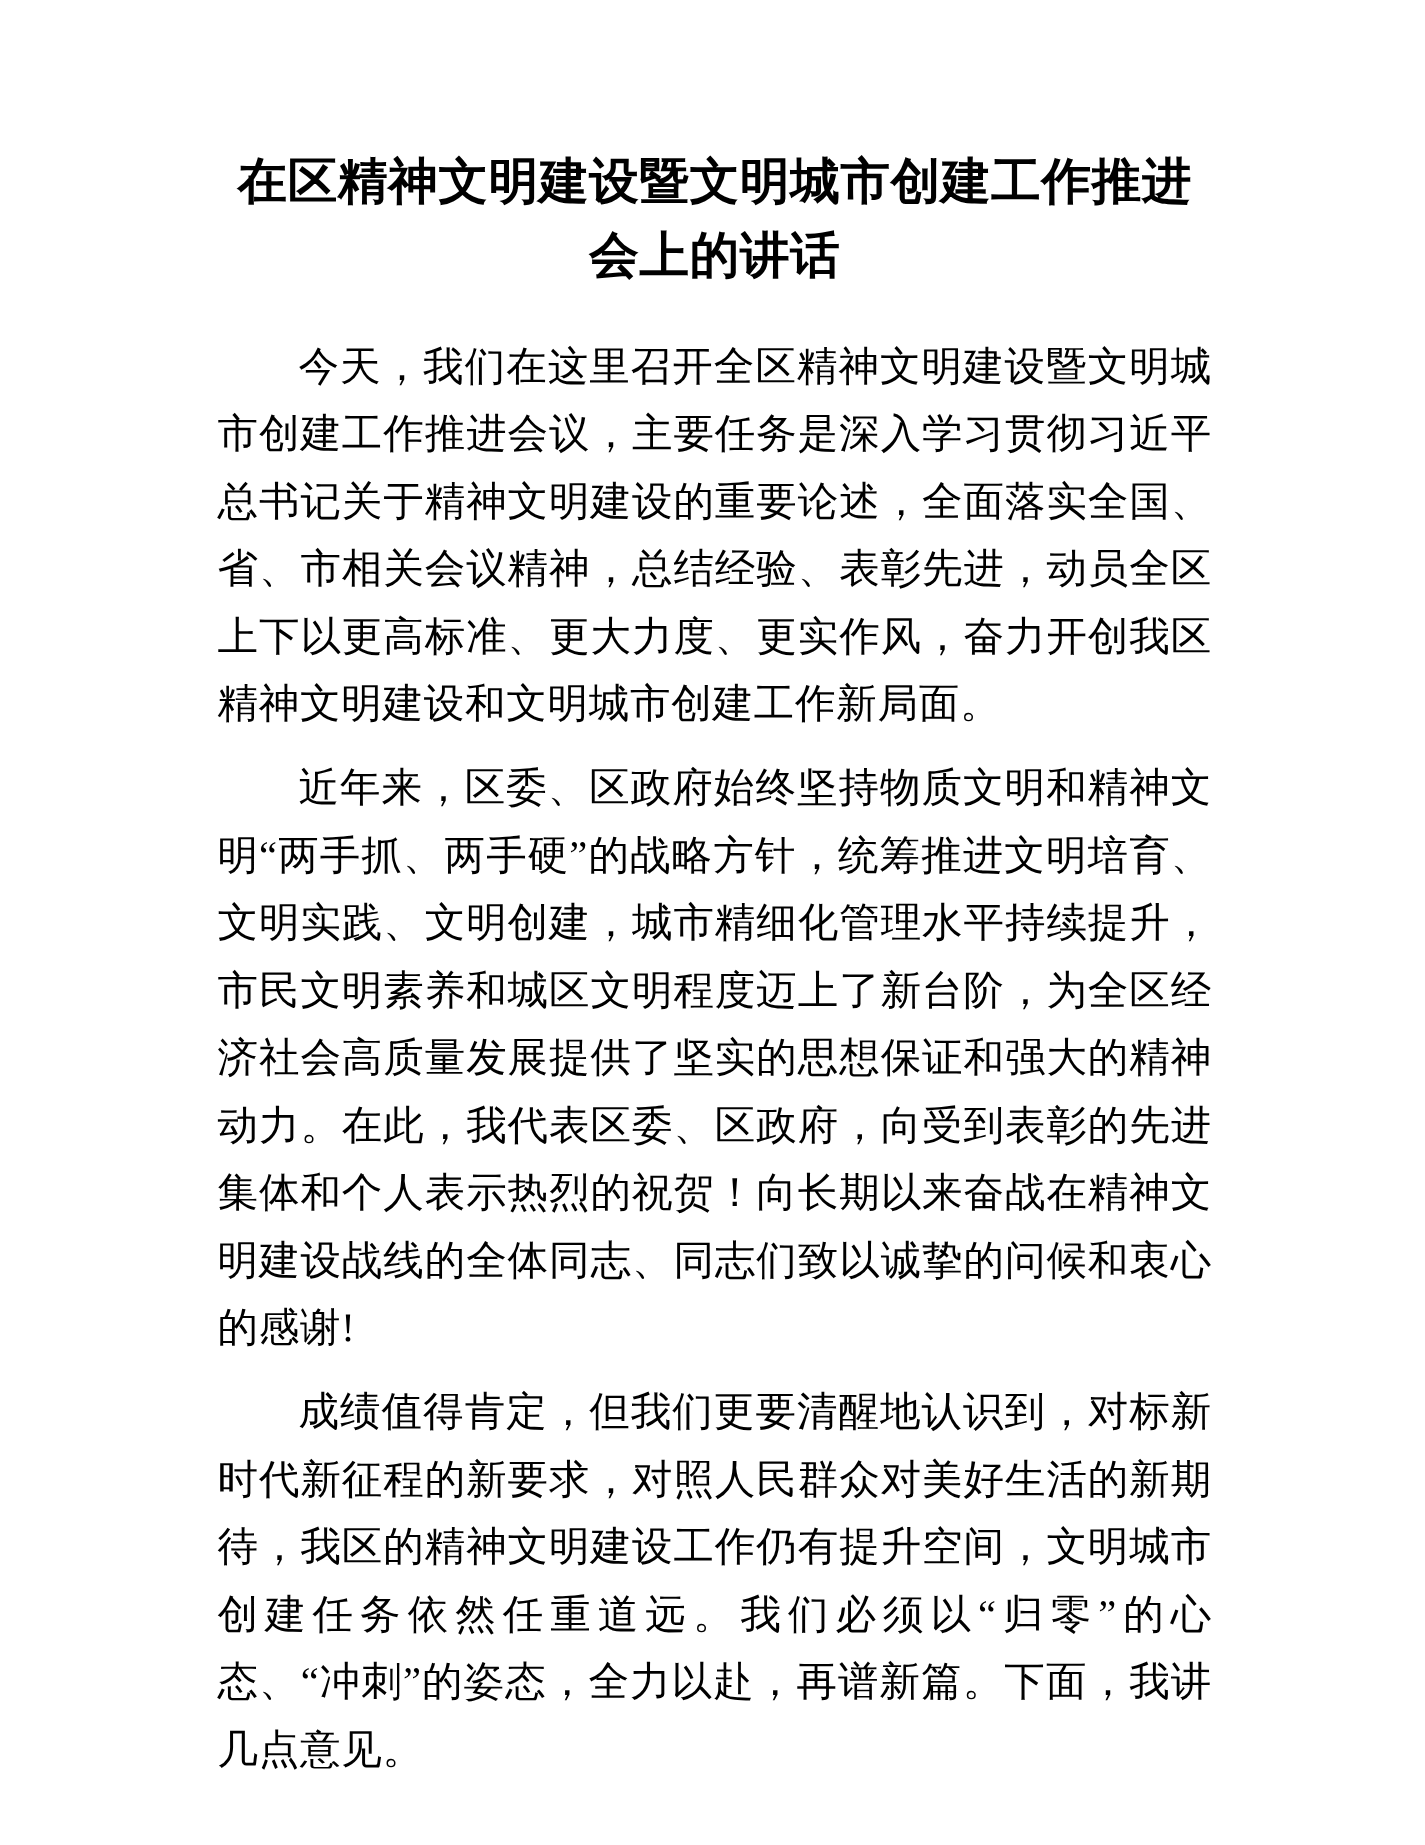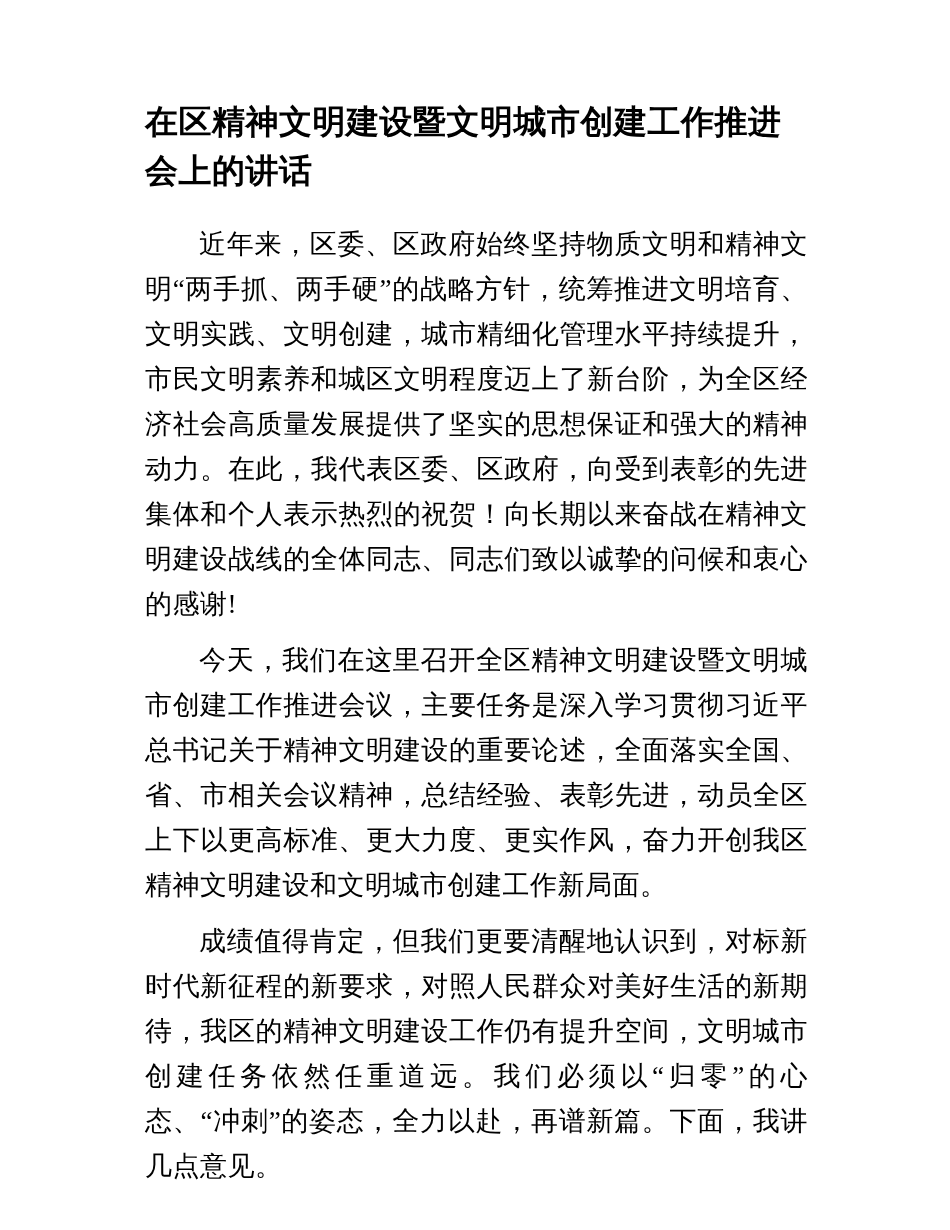--- a/index.html
+++ b/index.html
@@ -19,21 +19,21 @@
       width: 950px;
       height: 1230px;
       padding: 98px 142px 40px 145px;
       background: #ffffff;
     }
     .doc-title {
       margin: 0 0 26px 0;
       font-size: 33px;
       font-weight: bold;
       line-height: 1.48;
-      text-align: left;
+      text-align: center;
       letter-spacing: 0.5px;
     }
     .doc-paragraph {
       margin: 0 0 11px 0;
       font-size: 27px;
       line-height: 45px;
       text-align: justify;
       text-justify: inter-ideograph;
       text-indent: 2em;
       letter-spacing: 0.5px;
@@ -43,18 +43,18 @@
       margin-bottom: 0;
     }
   </style>
 </head>
 <body>
 
 <div class="page">
   <h1 class="doc-title">在区精神文明建设暨文明城市创建工作推进会上的讲话</h1>
 
 
+  <p class="doc-paragraph">今天，我们在这里召开全区精神文明建设暨文明城市创建工作推进会议，主要任务是深入学习贯彻习近平总书记关于精神文明建设的重要论述，全面落实全国、省、市相关会议精神，总结经验、表彰先进，动员全区上下以更高标准、更大力度、更实作风，奋力开创我区精神文明建设和文明城市创建工作新局面。</p>
+
   <p class="doc-paragraph">近年来，区委、区政府始终坚持物质文明和精神文明“两手抓、两手硬”的战略方针，统筹推进文明培育、文明实践、文明创建，城市精细化管理水平持续提升，市民文明素养和城区文明程度迈上了新台阶，为全区经济社会高质量发展提供了坚实的思想保证和强大的精神动力。在此，我代表区委、区政府，向受到表彰的先进集体和个人表示热烈的祝贺！向长期以来奋战在精神文明建设战线的全体同志、同志们致以诚挚的问候和衷心的感谢!</p>
-
-  <p class="doc-paragraph">今天，我们在这里召开全区精神文明建设暨文明城市创建工作推进会议，主要任务是深入学习贯彻习近平总书记关于精神文明建设的重要论述，全面落实全国、省、市相关会议精神，总结经验、表彰先进，动员全区上下以更高标准、更大力度、更实作风，奋力开创我区精神文明建设和文明城市创建工作新局面。</p>
 
   <p class="doc-paragraph">成绩值得肯定，但我们更要清醒地认识到，对标新时代新征程的新要求，对照人民群众对美好生活的新期待，我区的精神文明建设工作仍有提升空间，文明城市创建任务依然任重道远。我们必须以“归零”的心态、“冲刺”的姿态，全力以赴，再谱新篇。下面，我讲几点意见。</p>
 </div>
 
 </body></html>

